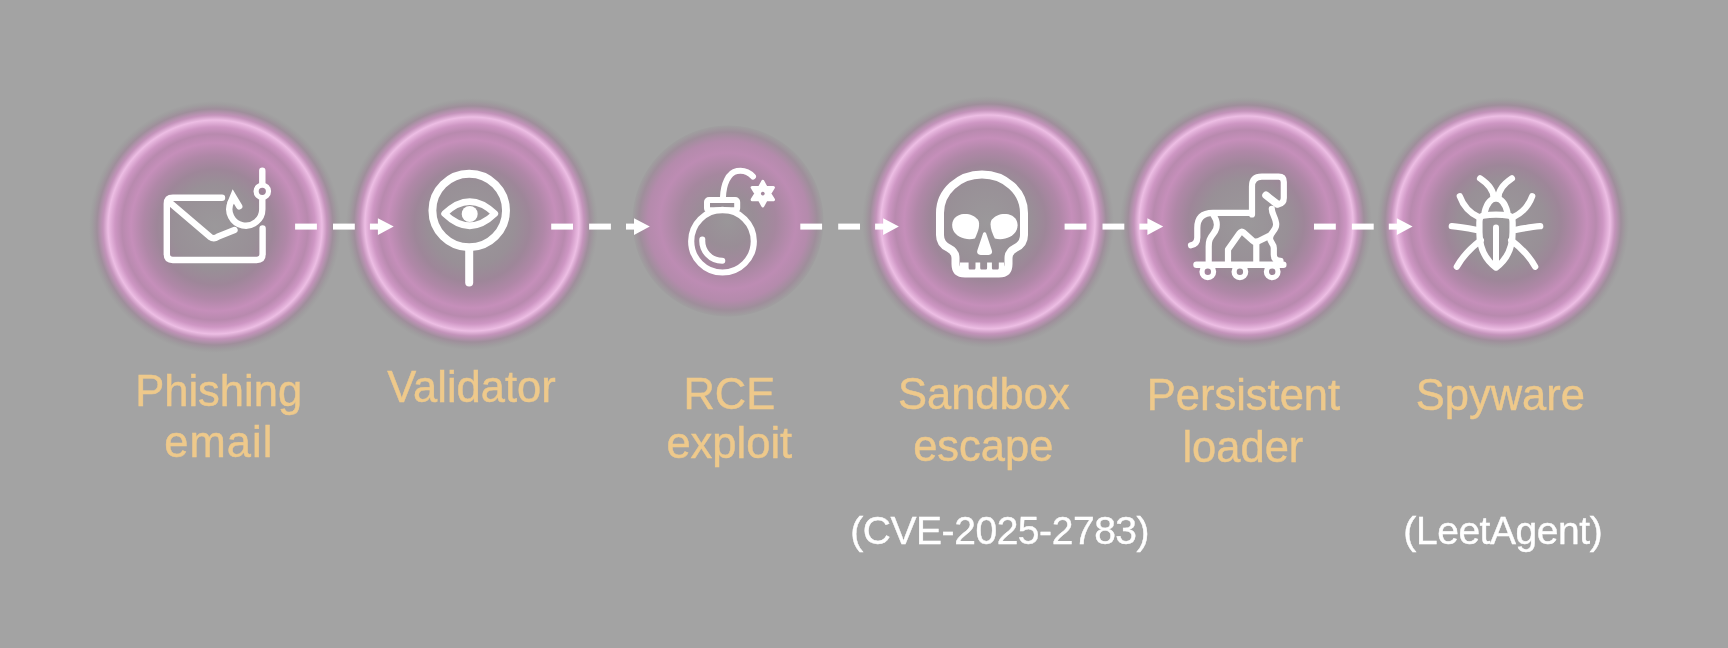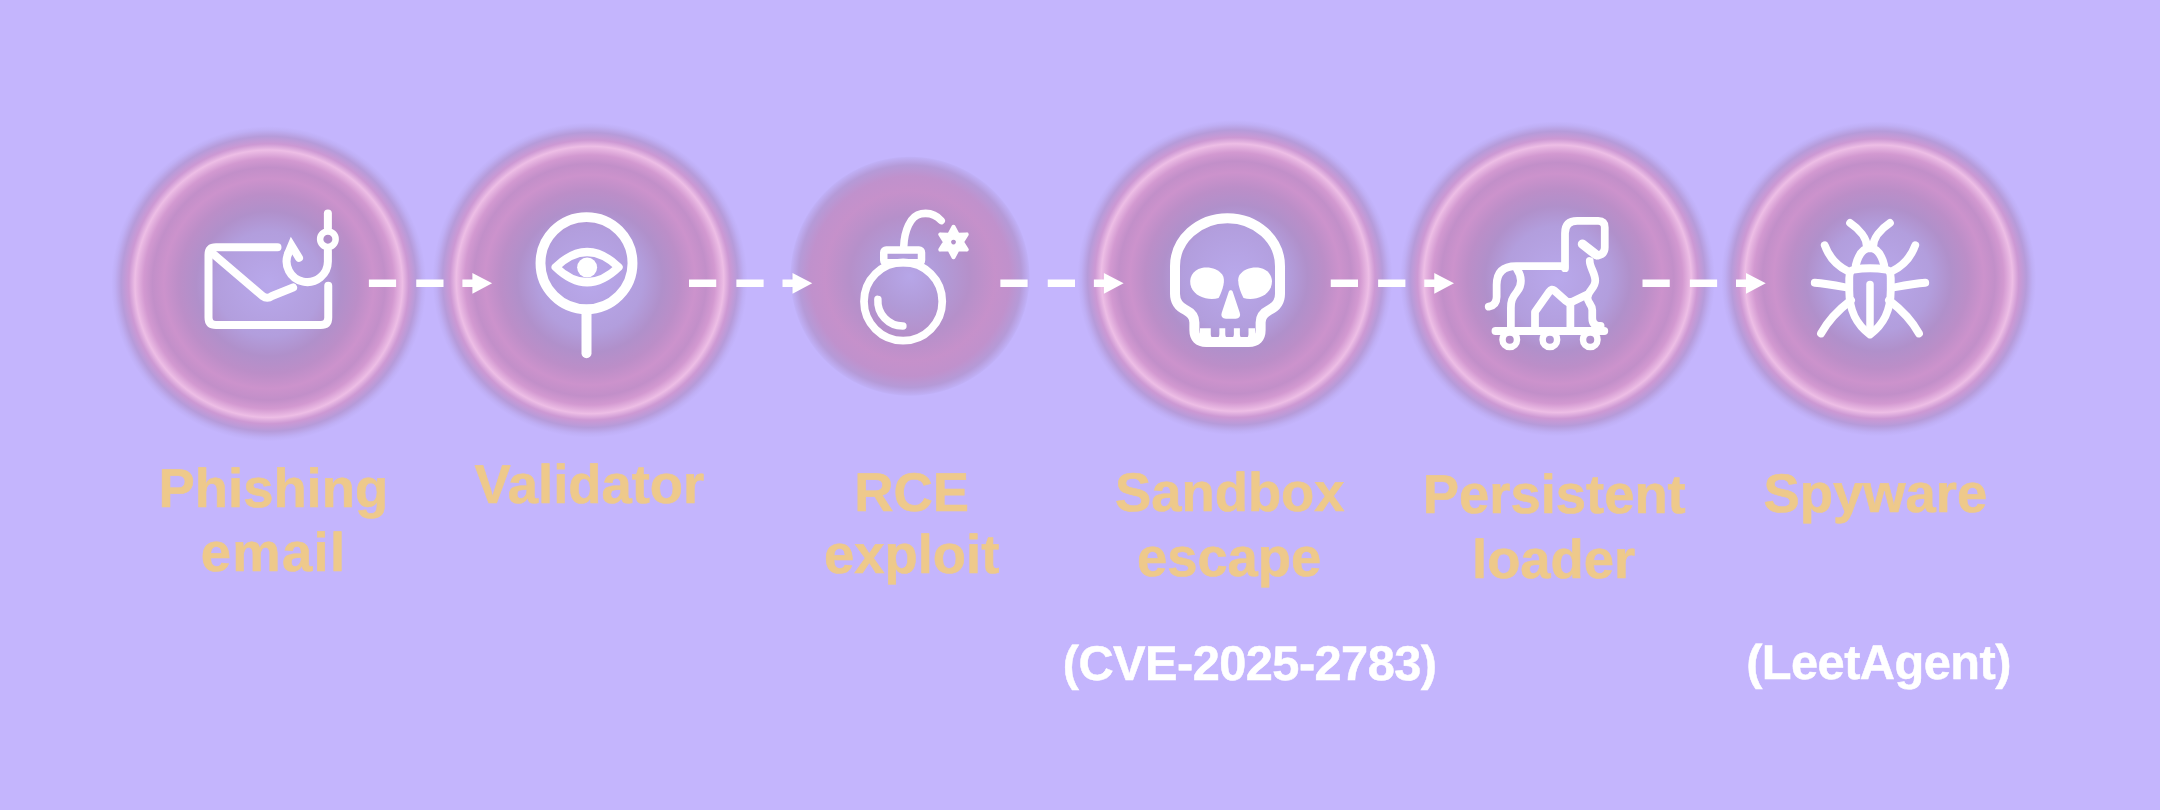--- a/index.html
+++ b/index.html
@@ -1,16 +1,16 @@
 <!DOCTYPE html>
 <html><head>
 <meta charset="utf-8">
 <style>
   html,body{margin:0;padding:0;background:#1e1c1a;width:1728px;height:648px;overflow:hidden;}
-  .stage{position:relative;width:1728px;height:648px;background:#c4b5fd;font-family:"Liberation Sans",sans-serif;font-weight:bold;}
+  .stage{position:relative;width:1728px;height:648px;background:#a3a3a3;font-family:"Liberation Sans",sans-serif;}
   .glow{position:absolute;border-radius:50%;}
   .gA{width:260px;height:260px;background:radial-gradient(closest-side circle,
       rgba(85,58,80,0.10) 0px,
       rgba(115,76,107,0.22) 42px,
       rgba(152,99,141,0.45) 58px,
       rgba(183,120,170,0.64) 72px,
       rgba(206,138,192,0.80) 84px,
       rgba(193,127,179,0.70) 93px,
       rgba(213,148,201,0.85) 100px,
       rgba(238,190,229,0.98) 107px,

